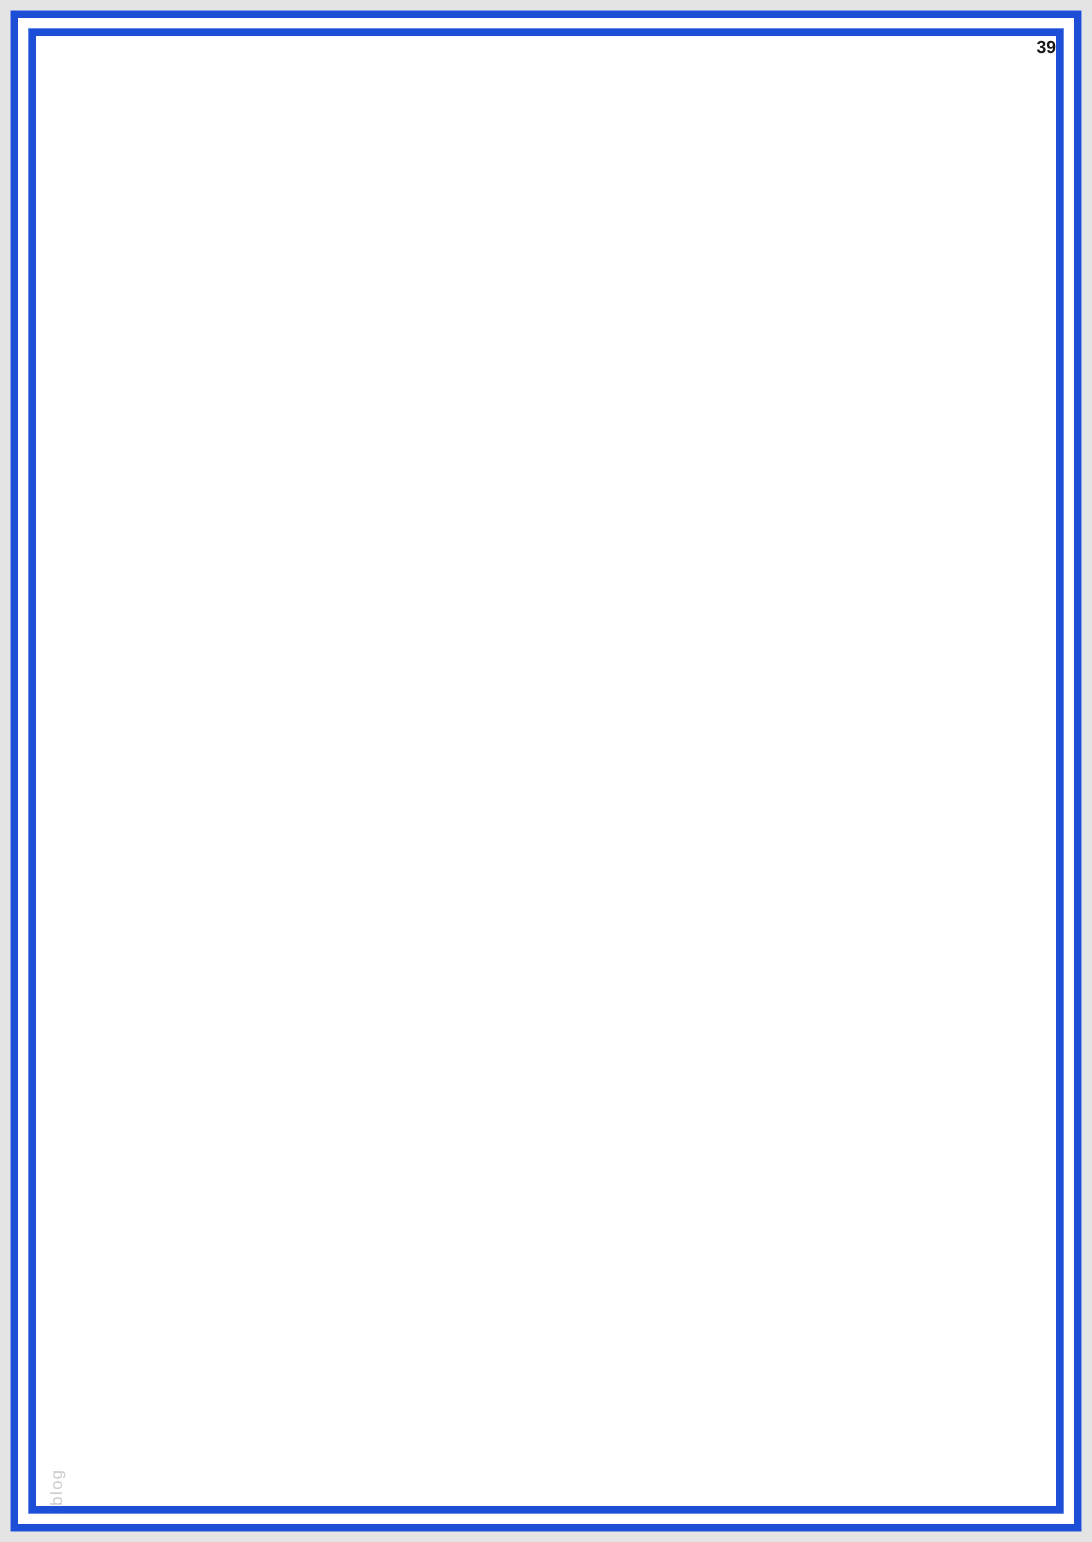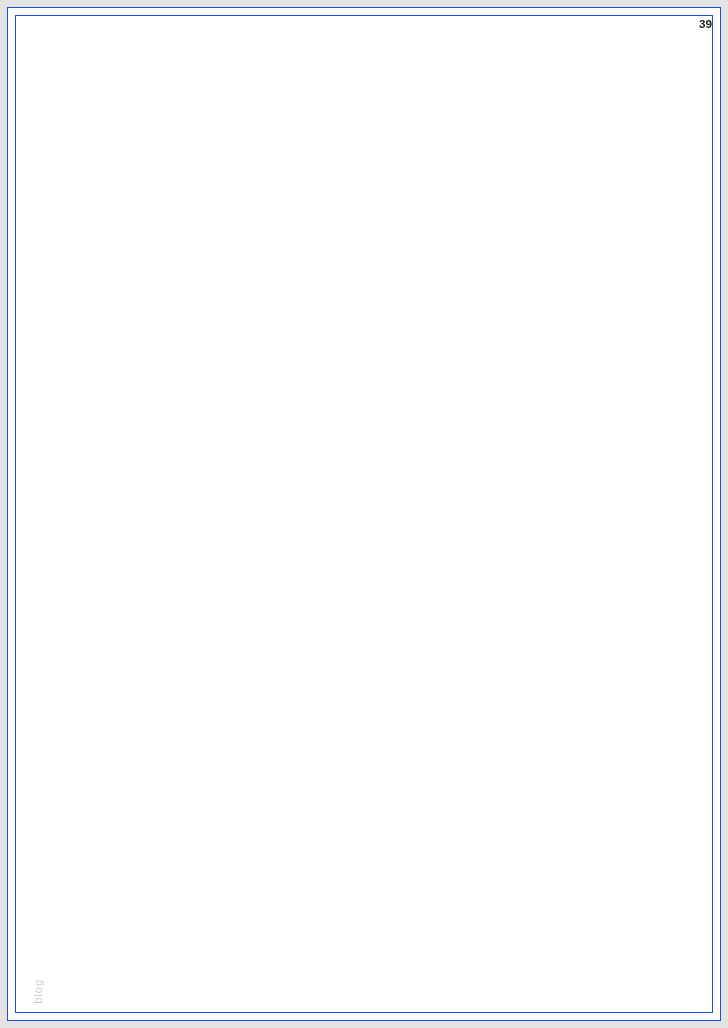--- a/index.html
+++ b/index.html
@@ -6,21 +6,21 @@
   body {
     width: 728px; height: 1028px;
     background: #e4e4e4;
     font-family: "Liberation Sans", sans-serif;
     position: relative;
     overflow: hidden;
   }
   .page {
     position: absolute; left: 7px; top: 7px; right: 7px; bottom: 7px;
     background: #ffffff;
-    border: 1px solid #1d4ed8;
+    border: 5px solid #1d4ed8;
     overflow: hidden;
   }
   .inner { padding: 36px 60px 0 58px; }
 
   
   .hdr { display: flex; justify-content: space-between; align-items: center; }
   .logo { display: flex; align-items: center; }
   .logo-word {
     display: inline-block;
     background: #d92a1f;

